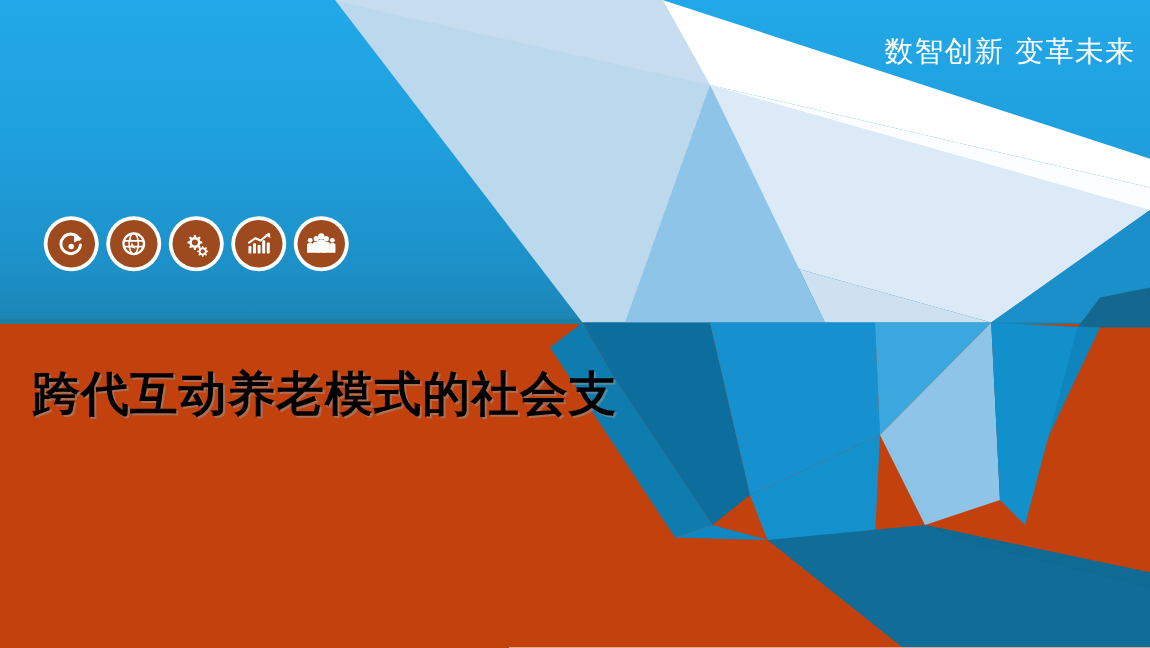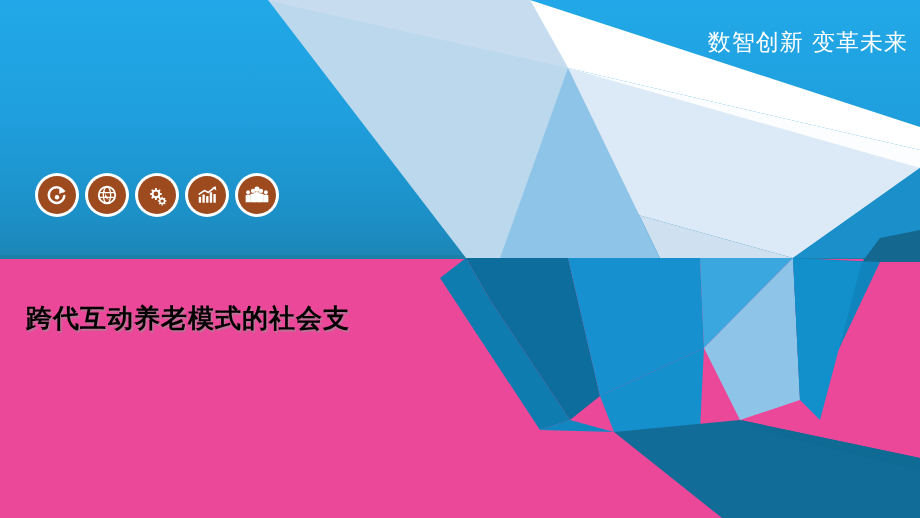--- a/index.html
+++ b/index.html
@@ -9,21 +9,21 @@
     background: #ffffff;
   }
   body {
     font-family: "Liberation Sans", "DejaVu Sans", sans-serif;
   }
   #slide {
     position: relative;
     width: 920px;
     height: 518px;
     overflow: hidden;
-    background: #ec4899;
+    background: #c2410c;
   }
   
   .band {
     position: absolute;
     left: 0;
     top: 0;
     width: 920px;
     height: 259px;
     background: linear-gradient(to bottom, #22a8e8 0%, #1f9fdd 45%, #1c8fc6 85%, #1c85b4 100%);
   }
@@ -80,26 +80,26 @@
   .icon-badge svg {
     display: block;
   }
   
   .title {
     position: absolute;
     left: 26px;
     top: 292px;
     width: 520px;
     color: #000000;
-    font-size: 26px;
+    font-size: 38px;
     font-weight: bold;
     line-height: 54px;
     letter-spacing: 1px;
     text-shadow: 1.5px 1.5px 0 rgba(150,150,150,0.55);
-    font-family: Liberation Serif, serif;
+    font-family: Liberation Mono, monospace;
   }
 </style>
 </head>
 <body>
 
 <div id="slide">
 
   <div class="band"></div>
   <div class="band-edge"></div>
 

